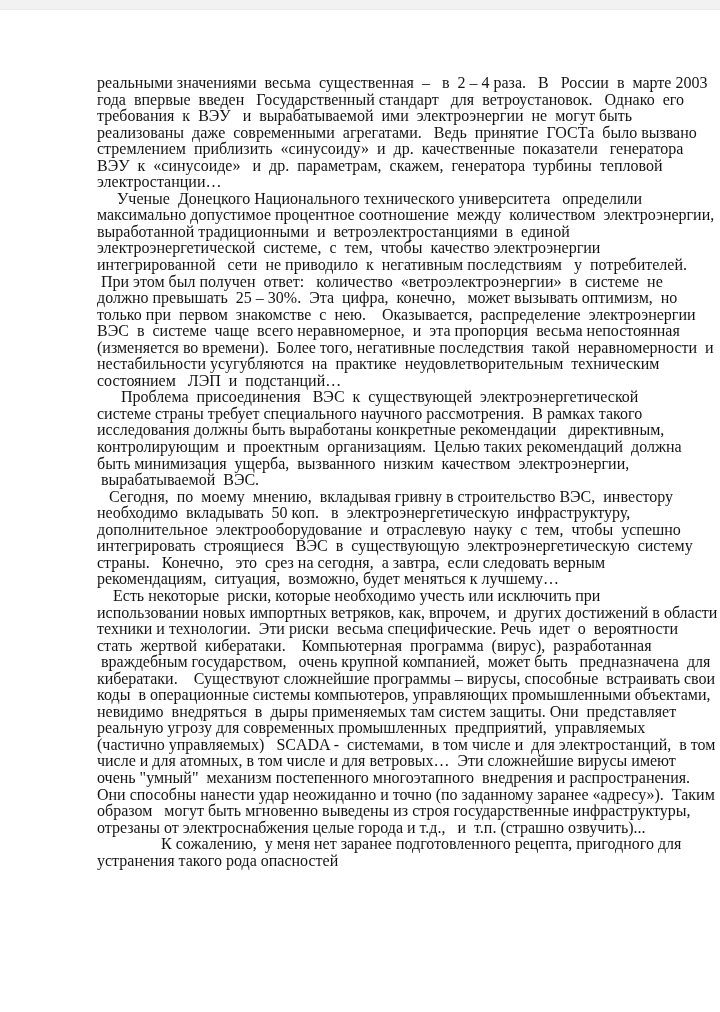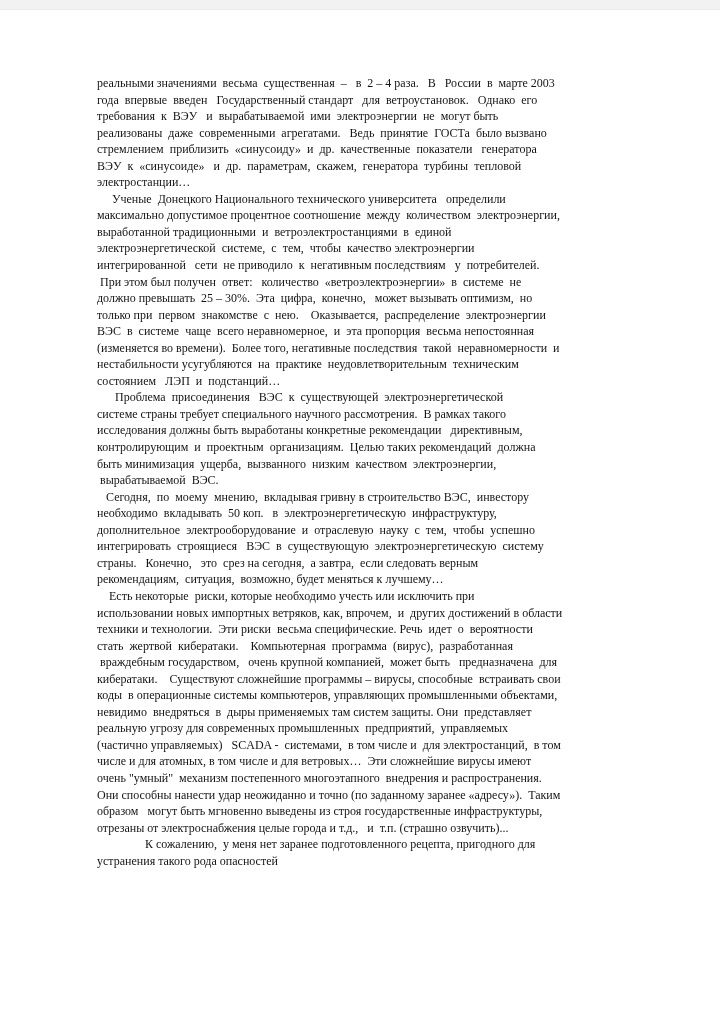--- a/index.html
+++ b/index.html
@@ -23,21 +23,21 @@
     border-bottom: 1px solid #ebebeb;
   }
   .doc-page {
     position: absolute;
     top: 75px;
     left: 97px;
     width: 560px;
   }
   .doc-lines {
     color: #141414;
-    font-size: 12px;
+    font-size: 16px;
     line-height: 16.55px;
     white-space: pre;
     text-rendering: optimizeLegibility;
   }
   .doc-lines .line {
     height: 16.55px;
     overflow: visible;
   }
 </style>
 </head>

